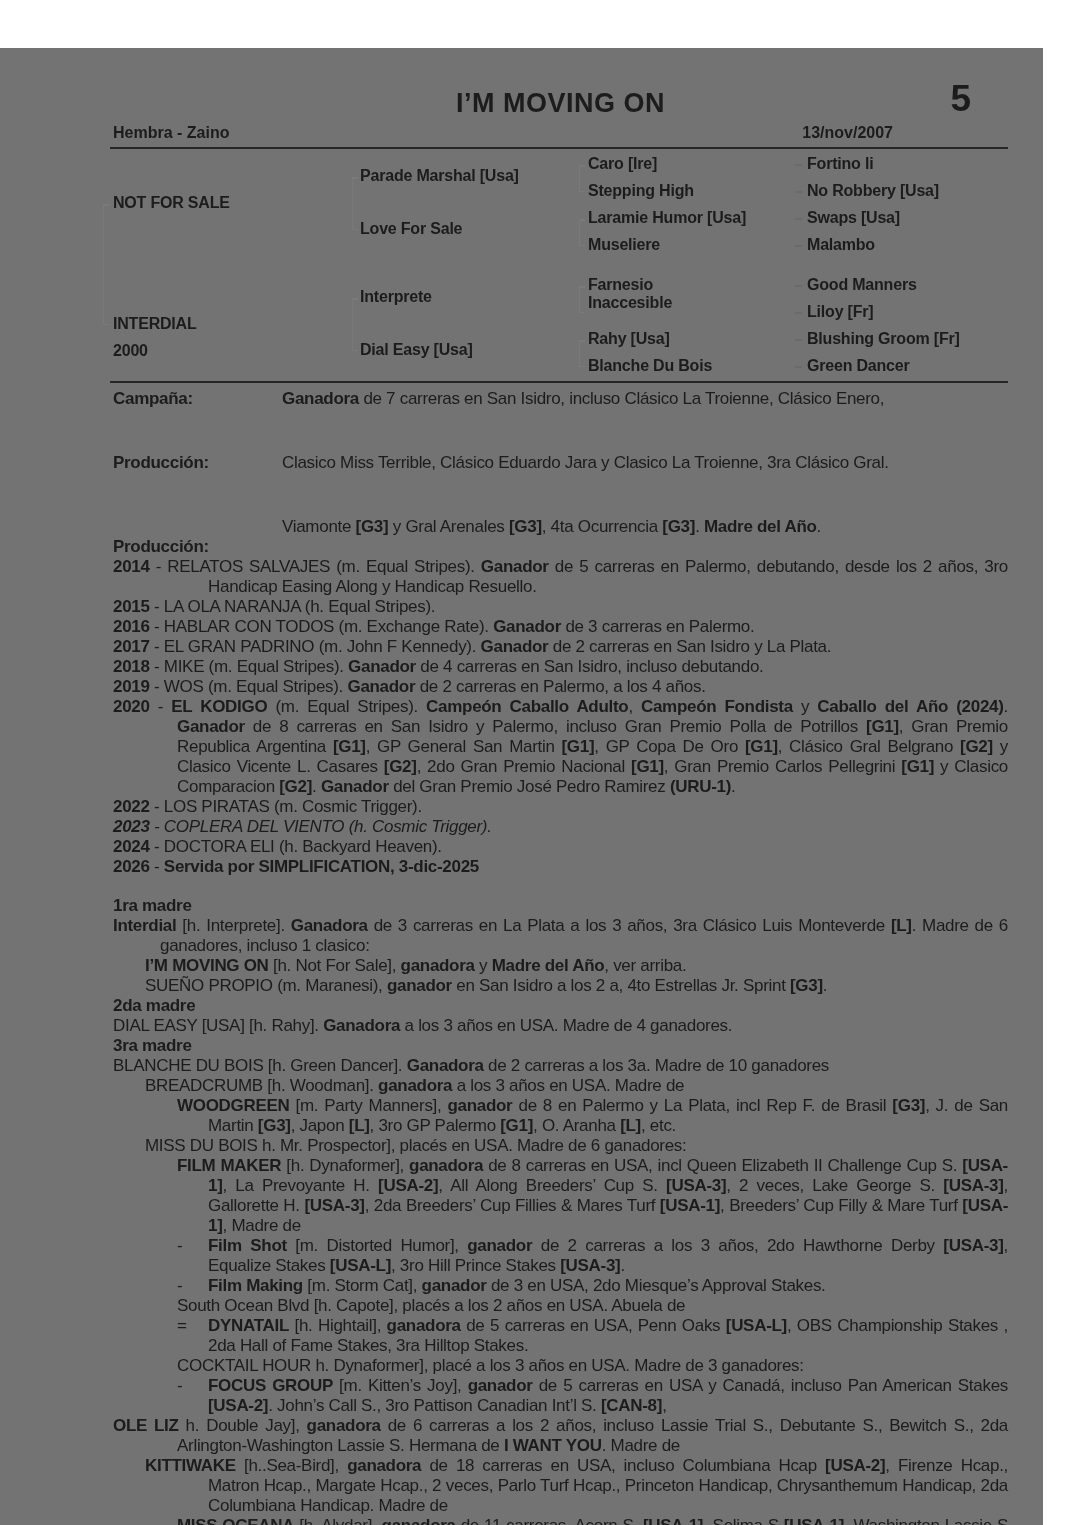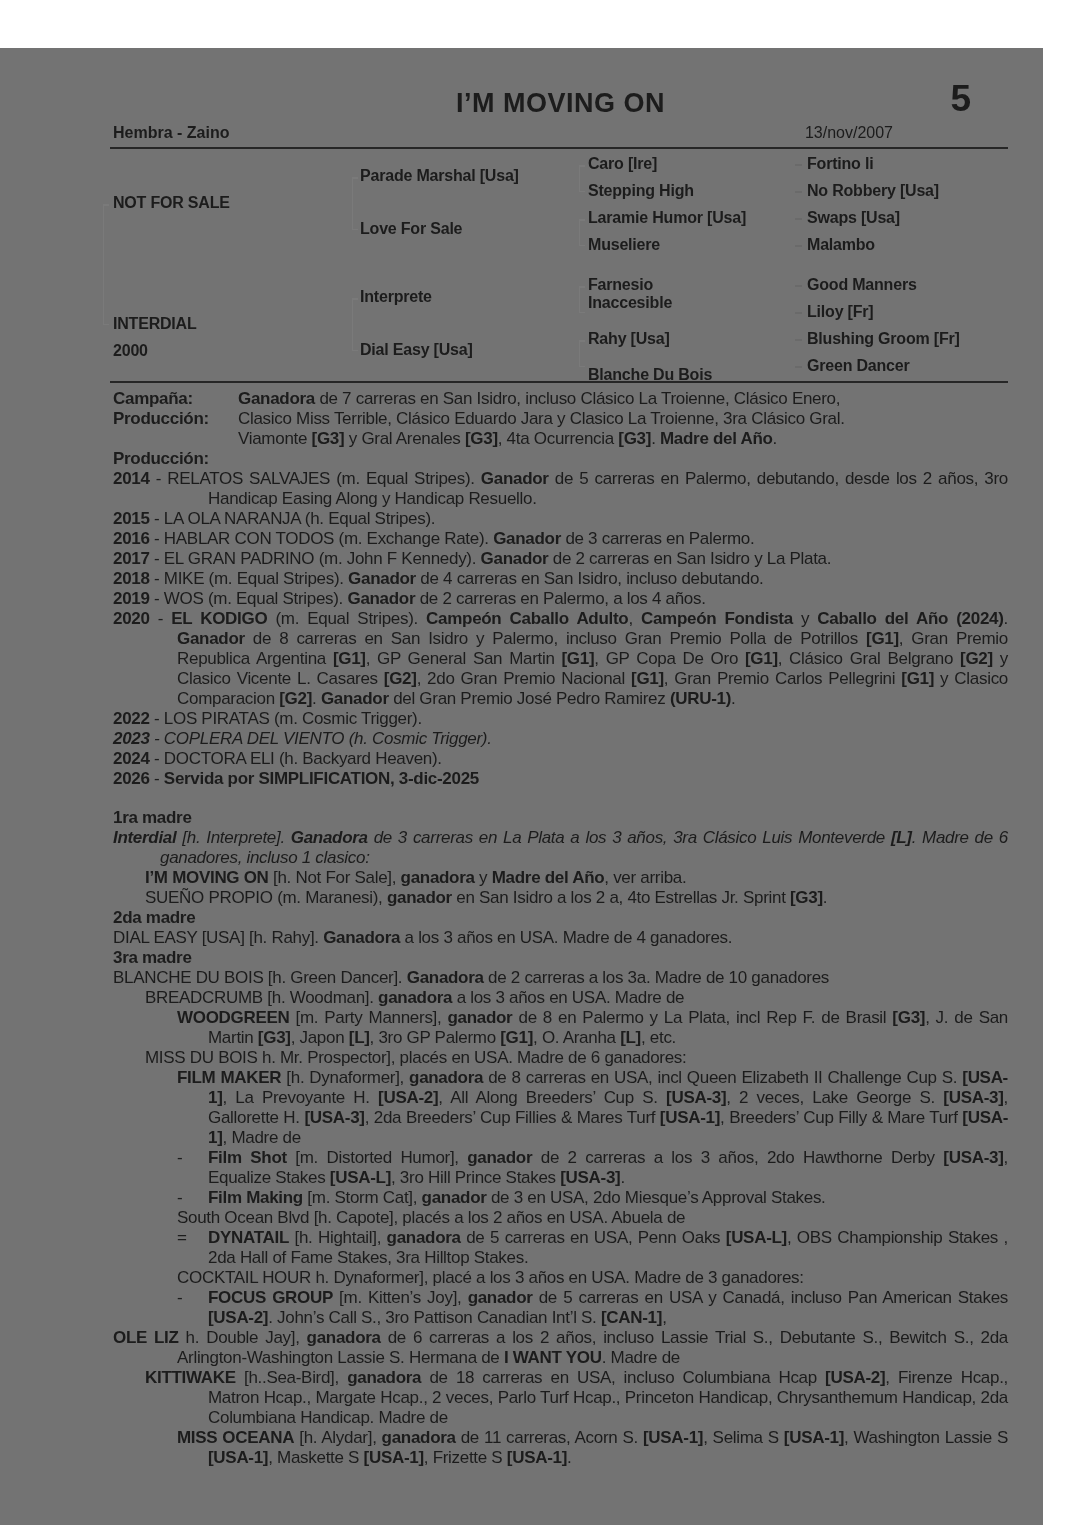--- a/index.html
+++ b/index.html
@@ -10,39 +10,39 @@
   }
   
   .title{
     position:absolute;left:113px;top:40px;width:895px;text-align:center;
     font-size:27px;font-weight:bold;letter-spacing:.5px;
   }
   .pageno{
     position:absolute;right:72px;top:30px;font-size:37px;font-weight:bold;
   }
   .sexcoat{position:absolute;left:113px;top:76px;font-size:16px;font-weight:bold;}
-  .date{position:absolute;right:150px;top:76px;font-size:16px;font-weight:normal;}
+  .date{position:absolute;right:150px;top:76px;font-size:16px;font-weight:bold;}
   
   .rule{position:absolute;background:#262626;}
   .rule-top{left:110px;top:99px;width:898px;height:2px;}
   .rule-mid{left:110px;top:333px;width:898px;height:2px;}
   .rule-foot{left:55px;top:1506px;width:970px;height:2px;background:#dedede;}
   
   .ped-name{position:absolute;font-size:16px;font-weight:bold;letter-spacing:-0.2px;white-space:nowrap;}
   .brk{position:absolute;border-left:1.5px solid #7a7a7a;}
   .brk:before,.brk:after{content:"";position:absolute;left:-1px;width:6px;height:1.5px;background:#7a7a7a;}
   .brk:before{top:0;}
   .brk:after{bottom:0;}
   .dash{position:absolute;width:7px;height:2px;background:#6a6a6a;}
   
   .bodytext{
     position:absolute;left:113px;top:341px;width:895px;
     font-size:17px;line-height:20px;letter-spacing:-0.3px;
   }
-  .campaign{display:grid;grid-template-columns:125px 1fr;}
+  .campaign{display:grid;grid-template-columns:125px 1fr;gap:44px;}
   .c-label{font-weight:bold;}
   .c-text{text-align:justify;}
   .para{text-align:justify;}
   .para.gap-top{margin-top:19px;}
   .marker{display:inline-block;width:31px;text-indent:0;}
   b{font-weight:bold;}
 </style>
 </head>
 <body>
 
@@ -68,21 +68,21 @@
     <div class="brk" style="left:352px;top:129px;height:53px"></div>
     <div class="brk" style="left:352px;top:250px;height:53px"></div>
 
     <div class="ped-name" style="left:588px;top:107px">Caro [Ire]</div>
     <div class="ped-name" style="left:588px;top:134px">Stepping High</div>
     <div class="ped-name" style="left:588px;top:161px">Laramie Humor [Usa]</div>
     <div class="ped-name" style="left:588px;top:188px">Museliere</div>
     <div class="ped-name" style="left:588px;top:228px">Farnesio</div>
     <div class="ped-name" style="left:588px;top:246px">Inaccesible</div>
     <div class="ped-name" style="left:588px;top:282px">Rahy [Usa]</div>
-    <div class="ped-name" style="left:588px;top:318px">Blanche Du Bois</div>
+    <div class="ped-name" style="left:588px;top:309px">Blanche Du Bois</div>
     <div class="brk" style="left:579px;top:117px;height:27px"></div>
     <div class="brk" style="left:579px;top:171px;height:27px"></div>
     <div class="brk" style="left:579px;top:238px;height:27px"></div>
     <div class="brk" style="left:579px;top:292px;height:27px"></div>
 
     <div class="ped-name" style="left:807px;top:107px">Fortino li</div>
     <div class="ped-name" style="left:807px;top:134px">No Robbery [Usa]</div>
     <div class="ped-name" style="left:807px;top:161px">Swaps [Usa]</div>
     <div class="ped-name" style="left:807px;top:188px">Malambo</div>
     <div class="ped-name" style="left:807px;top:228px">Good Manners</div>
@@ -116,37 +116,37 @@
         <div class="para" style="padding-left: 95px; text-indent: -95px;"><b>2016</b><span> - HABLAR CON TODOS (m. Exchange Rate). </span><b>Ganador</b><span> de 3 carreras en Palermo.</span></div>
         <div class="para" style="padding-left: 95px; text-indent: -95px;"><b>2017</b><span> - EL GRAN PADRINO (m. John F Kennedy). </span><b>Ganador</b><span> de 2 carreras en San Isidro y La Plata.</span></div>
         <div class="para" style="padding-left: 95px; text-indent: -95px;"><b>2018</b><span> - MIKE (m. Equal Stripes). </span><b>Ganador</b><span> de 4 carreras en San Isidro, incluso debutando.</span></div>
         <div class="para" style="padding-left: 95px; text-indent: -95px;"><b>2019</b><span> - WOS (m. Equal Stripes). </span><b>Ganador</b><span> de 2 carreras en Palermo, a los 4 años.</span></div>
         <div class="para" style="padding-left: 64px; text-indent: -64px;"><b>2020</b><span> - </span><b>EL KODIGO</b><span> (m. Equal Stripes). </span><b>Campeón Caballo Adulto</b><span>, </span><b>Campeón Fondista</b><span> y </span><b>Caballo del Año (2024)</b><span>. </span><b>Ganador</b><span> de 8 carreras en San Isidro y Palermo, incluso Gran Premio Polla de Potrillos </span><b>[G1]</b><span>, Gran Premio Republica Argentina </span><b>[G1]</b><span>, GP General San Martin </span><b>[G1]</b><span>, GP Copa De Oro </span><b>[G1]</b><span>, Clásico Gral Belgrano </span><b>[G2]</b><span> y Clasico Vicente L. Casares </span><b>[G2]</b><span>, 2do Gran Premio Nacional </span><b>[G1]</b><span>, Gran Premio Carlos Pellegrini </span><b>[G1]</b><span> y Clasico Comparacion </span><b>[G2]</b><span>. </span><b>Ganador</b><span> del Gran Premio José Pedro Ramirez </span><b>(URU-1)</b><span>.</span></div>
         <div class="para" style="padding-left: 95px; text-indent: -95px;"><b>2022</b><span> - LOS PIRATAS (m. Cosmic Trigger).</span></div>
         <div class="para" style="padding-left: 95px; text-indent: -95px; font-style: italic;"><b>2023</b><span> - COPLERA DEL VIENTO (h. Cosmic Trigger).</span></div>
         <div class="para" style="padding-left: 95px; text-indent: -95px;"><b>2024</b><span> - DOCTORA ELI (h. Backyard Heaven).</span></div>
         <div class="para" style="padding-left: 95px; text-indent: -95px;"><b>2026</b><span> - </span><b>Servida por SIMPLIFICATION, 3-dic-2025</b></div>
         <div class="para gap-top" style="padding-left: 0px; text-indent: 0px;"><b>1ra madre</b></div>
-        <div class="para" style="padding-left: 47px; text-indent: -47px; font-style: italic;"><b>Interdial</b><span> [h. Interprete]. </span><b>Ganadora</b><span> de 3 carreras en La Plata a los 3 años, 3ra Clásico Luis Monteverde </span><b>[L]</b><span>. Madre de 6 ganadores, incluso 1 clasico:</span></div>
+        <div class="para" style="padding-left: 47px; text-indent: -47px;"><b>Interdial</b><span> [h. Interprete]. </span><b>Ganadora</b><span> de 3 carreras en La Plata a los 3 años, 3ra Clásico Luis Monteverde </span><b>[L]</b><span>. Madre de 6 ganadores, incluso 1 clasico:</span></div>
         <div class="para" style="padding-left: 32px; text-indent: 0px;"><b>I’M MOVING ON</b><span> [h. Not For Sale], </span><b>ganadora</b><span> y </span><b>Madre del Año</b><span>, ver arriba.</span></div>
         <div class="para" style="padding-left: 32px; text-indent: 0px;"><span>SUEÑO PROPIO (m. Maranesi), </span><b>ganador</b><span> en San Isidro a los 2 a, 4to Estrellas Jr. Sprint </span><b>[G3]</b><span>.</span></div>
         <div class="para" style="padding-left: 0px; text-indent: 0px;"><b>2da madre</b></div>
         <div class="para" style="padding-left: 0px; text-indent: 0px;"><span>DIAL EASY [USA] [h. Rahy]. </span><b>Ganadora</b><span> a los 3 años en USA. Madre de 4 ganadores.</span></div>
         <div class="para" style="padding-left: 0px; text-indent: 0px;"><b>3ra madre</b></div>
         <div class="para" style="padding-left: 0px; text-indent: 0px;"><span>BLANCHE DU BOIS [h. Green Dancer]. </span><b>Ganadora</b><span> de 2 carreras a los 3a. Madre de 10 ganadores</span></div>
         <div class="para" style="padding-left: 32px; text-indent: 0px;"><span>BREADCRUMB [h. Woodman]. </span><b>ganadora</b><span> a los 3 años en USA. Madre de</span></div>
         <div class="para" style="padding-left: 95px; text-indent: -31px;"><b>WOODGREEN</b><span> [m. Party Manners], </span><b>ganador</b><span> de 8 en Palermo y La Plata, incl Rep F. de Brasil </span><b>[G3]</b><span>, J. de San Martin </span><b>[G3]</b><span>, Japon </span><b>[L]</b><span>, 3ro GP Palermo </span><b>[G1]</b><span>, O. Aranha </span><b>[L]</b><span>, etc.</span></div>
         <div class="para" style="padding-left: 32px; text-indent: 0px;"><span>MISS DU BOIS h. Mr. Prospector], placés en USA. Madre de 6 ganadores:</span></div>
         <div class="para" style="padding-left: 95px; text-indent: -31px;"><b>FILM MAKER</b><span> [h. Dynaformer], </span><b>ganadora</b><span> de 8 carreras en USA, incl Queen Elizabeth II Challenge Cup S. </span><b>[USA-1]</b><span>, La Prevoyante H. </span><b>[USA-2]</b><span>, All Along Breeders’ Cup S. </span><b>[USA-3]</b><span>, 2 veces, Lake George S. </span><b>[USA-3]</b><span>, Gallorette H. </span><b>[USA-3]</b><span>, 2da Breeders’ Cup Fillies &amp; Mares Turf </span><b>[USA-1]</b><span>, Breeders’ Cup Filly &amp; Mare Turf </span><b>[USA-1]</b><span>, Madre de</span></div>
         <div class="para" style="padding-left: 95px; text-indent: -31px;"><span class="marker">-</span><b>Film Shot</b><span> [m. Distorted Humor], </span><b>ganador</b><span> de 2 carreras a los 3 años, 2do Hawthorne Derby </span><b>[USA-3]</b><span>, Equalize Stakes </span><b>[USA-L]</b><span>, 3ro Hill Prince Stakes </span><b>[USA-3]</b><span>.</span></div>
         <div class="para" style="padding-left: 95px; text-indent: -31px;"><span class="marker">-</span><b>Film Making</b><span> [m. Storm Cat], </span><b>ganador</b><span> de 3 en USA, 2do Miesque’s Approval Stakes.</span></div>
         <div class="para" style="padding-left: 64px; text-indent: 0px;"><span>South Ocean Blvd [h. Capote], placés a los 2 años en USA. Abuela de</span></div>
         <div class="para" style="padding-left: 95px; text-indent: -31px;"><span class="marker">=</span><b>DYNATAIL</b><span> [h. Hightail], </span><b>ganadora</b><span> de 5 carreras en USA, Penn Oaks </span><b>[USA-L]</b><span>, OBS Championship Stakes , 2da Hall of Fame Stakes, 3ra Hilltop Stakes.</span></div>
         <div class="para" style="padding-left: 64px; text-indent: 0px;"><span>COCKTAIL HOUR h. Dynaformer], placé a los 3 años en USA. Madre de 3 ganadores:</span></div>
-        <div class="para" style="padding-left: 95px; text-indent: -31px;"><span class="marker">-</span><b>FOCUS GROUP</b><span> [m. Kitten’s Joy], </span><b>ganador</b><span> de 5 carreras en USA y Canadá, incluso Pan American Stakes </span><b>[USA-2]</b><span>. John’s Call S., 3ro Pattison Canadian Int’l S. </span><b>[CAN-1]</b><span>,</span></div>
+        <div class="para" style="padding-left: 95px; text-indent: -31px;"><span class="marker">-</span><b>FOCUS GROUP</b><span> [m. Kitten’s Joy], </span><b>ganador</b><span> de 5 carreras en USA y Canadá, incluso Pan American Stakes </span><b>[USA-2]</b><span>. John’s Call S., 3ro Pattison Canadian Int’l S. </span><b>[CAN-8]</b><span>,</span></div>
         <div class="para" style="padding-left: 64px; text-indent: -64px;"><b>OLE LIZ</b><span> h. Double Jay], </span><b>ganadora</b><span> de 6 carreras a los 2 años, incluso Lassie Trial S., Debutante S., Bewitch S., 2da Arlington-Washington Lassie S. Hermana de </span><b>I WANT YOU</b><span>. Madre de</span></div>
         <div class="para" style="padding-left: 95px; text-indent: -63px;"><b>KITTIWAKE</b><span> [h..Sea-Bird], </span><b>ganadora</b><span> de 18 carreras en USA, incluso Columbiana Hcap </span><b>[USA-2]</b><span>, Firenze Hcap., Matron Hcap., Margate Hcap., 2 veces, Parlo Turf Hcap., Princeton Handicap, Chrysanthemum Handicap, 2da Columbiana Handicap. Madre de</span></div>
         <div class="para" style="padding-left: 95px; text-indent: -31px;"><b>MISS OCEANA</b><span> [h. Alydar], </span><b>ganadora</b><span> de 11 carreras, Acorn S. </span><b>[USA-1]</b><span>, Selima S </span><b>[USA-1]</b><span>, Washington Lassie S </span><b>[USA-1]</b><span>, Maskette S </span><b>[USA-1]</b><span>, Frizette S </span><b>[USA-1]</b><span>.</span></div>
       </div>
   </div>
 
   <div class="rule rule-foot"></div>
 </div>
 
 </body></html>

